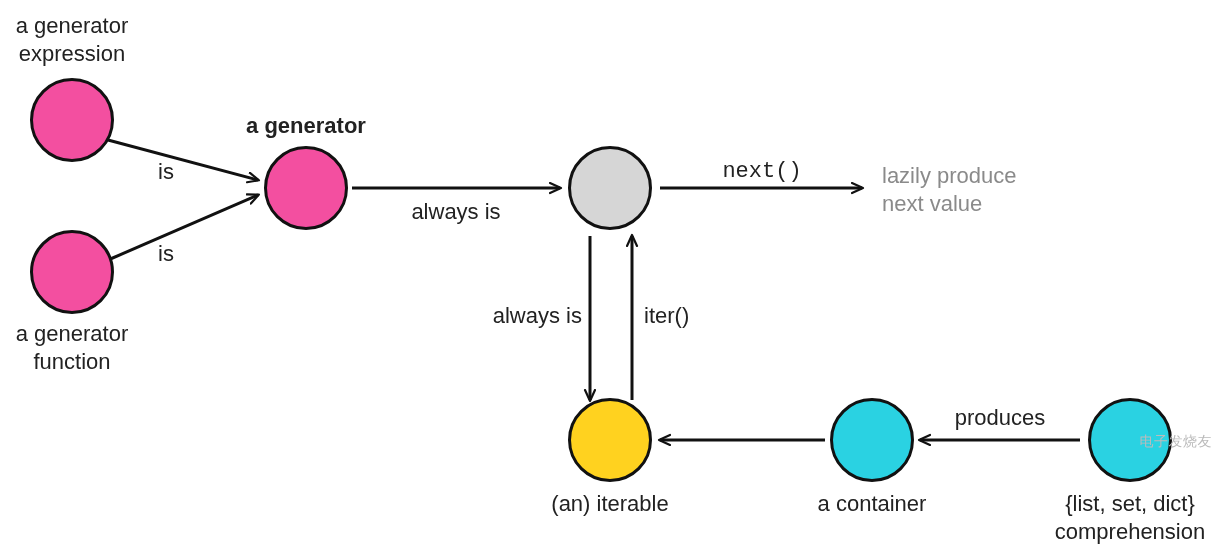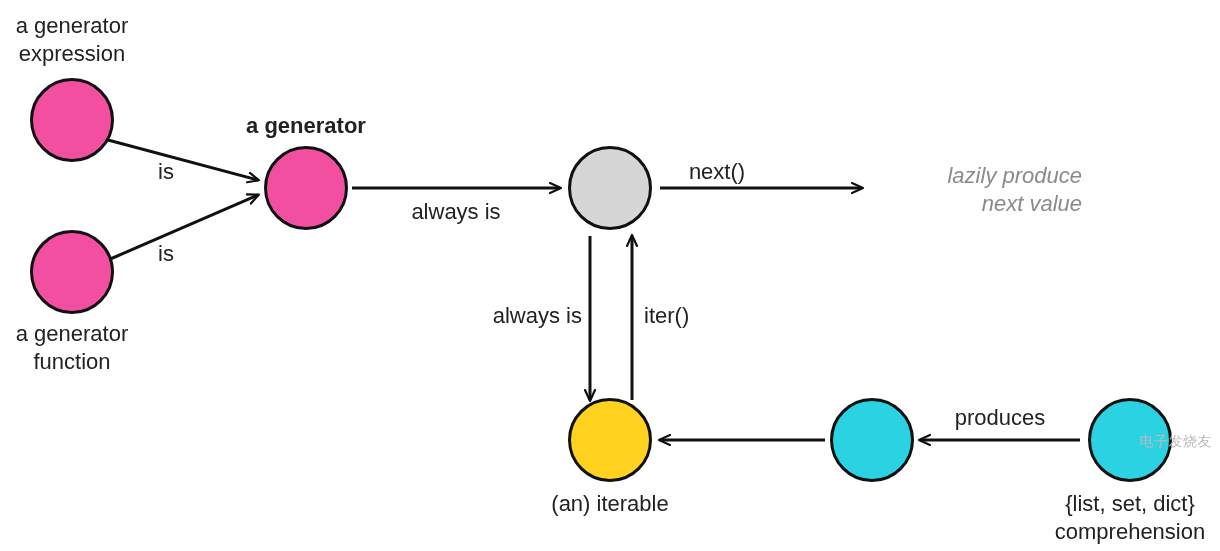--- a/index.html
+++ b/index.html
@@ -17,21 +17,21 @@
     height: 457px;
   }
   .label {
     position: absolute;
     color: #222;
     font-size: 22px;
     line-height: 1.25;
     white-space: nowrap;
   }
   .label.bold { font-weight: 700; }
-  .label.italic { font-style: italic; color: #8a8a8a; text-align: right; }
+  .label.italic { color: #8a8a8a; }
   .label.center { text-align: center; transform: translateX(-50%); }
   .label.multi { white-space: normal; }
   .node {
     position: absolute;
     width: 84px;
     height: 84px;
     border-radius: 50%;
     border: 3px solid #111;
     box-sizing: border-box;
   }
@@ -93,34 +93,35 @@
 
   <div class="label multi center" style="left:72px; top:12px; width:160px;">a generator<br>expression</div>
 
   <div class="label multi center" style="left:72px; top:320px; width:160px;">a generator<br>function</div>
 
   <div class="label bold center" style="left:306px; top:112px;">a generator</div>
 
 
   <div class="label center" style="left:610px; top:490px;">(an) iterable</div>
 
+  <div class="label center" style="left:872px; top:490px;">a container</div>
 
   <div class="label multi center" style="left:1130px; top:490px; width:200px;">{list, set, dict}<br>comprehension</div>
 
   <div class="label" style="left:158px; top:158px;">is</div>
 
   <div class="label" style="left:158px; top:240px;">is</div>
 
   <div class="label center" style="left:456px; top:198px;">always is</div>
 
   <div class="label" style="left:492px; top:302px; text-align:right; width:90px;">always is</div>
 
   <div class="label" style="left:644px; top:302px;text-align:right;">iter()</div>
 
-  <div class="label center" style="left:717px; top:158px;">next()</div>
+  <div class="label center" style="left:762px; top:158px;font-family:Liberation Mono, monospace;">next()</div>
 
 
   <div class="label center" style="left:1000px; top:404px;text-align:center;">produces</div>
 
   <div class="label italic multi" style="left:882px; top:162px; width:200px;">lazily produce<br>next value</div>
 
   <div class="watermark">电子发烧友</div>
 
 </div>
 

